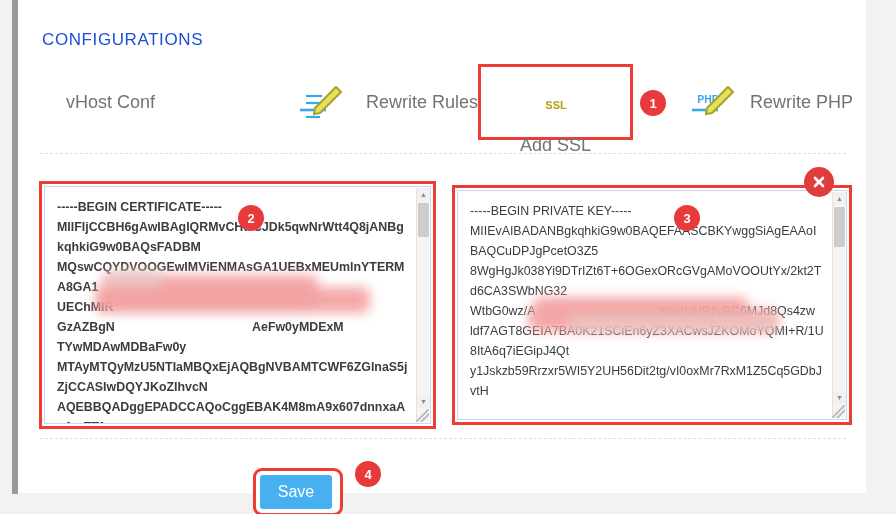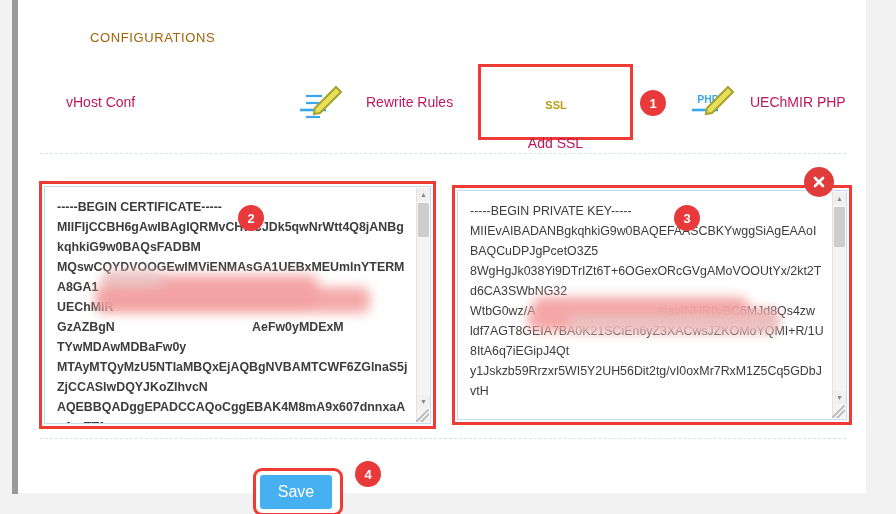--- a/index.html
+++ b/index.html
@@ -20,34 +20,34 @@
     position: absolute; left: 12px; top: 0; width: 6px; height: 494px;
     background: #9a9a9a;
   }
   .card {
     position: absolute;
     left: 18px; top: 0; width: 848px; height: 493px;
     background: #ffffff;
   }
   .section-title {
     position: absolute; left: 24px; top: 30px;
-    font-size: 13px; letter-spacing: 0.6px; color: #a16207;
-    font-weight: 400; white-space: nowrap; margin-left: 48px;
+    font-size: 17px; letter-spacing: 0.6px; color: #1d4ed8;
+    font-weight: 400; white-space: nowrap;
   }
   
   .icon-row {
     position: absolute; left: 0; top: 62px; width: 848px; height: 80px;
   }
   .conf-item {
     position: absolute; top: 0; height: 80px;
     display: flex; align-items: center; gap: 16px;
     padding: 4px 10px;
   }
   .conf-item .label {
-    font-size: 14px; color: #be185d; white-space: nowrap;
+    font-size: 18px; color: #737373; white-space: nowrap;
   }
   .conf-item.highlight {
     border: 3px solid #ee3b33;
     background: #fff;
   }
   .icon-box { width: 46px; height: 50px; position: relative; flex: 0 0 auto; }
 
   .dotted-sep {
     position: absolute; left: 22px; width: 806px; height: 0;
     border-top: 1px dashed #d5e3f0;
@@ -193,21 +193,21 @@
       <div class="conf-item" style="left:660px;">
         <span class="icon-box">
           <svg width="46" height="50" viewBox="0 0 46 50">
             <path d="M5 8 h24 l9 9 v26 h-33 z" fill="#fff" stroke="url(#gblue)" stroke-width="2.6"></path>
             <path d="M29 8 v9 h9" fill="none" stroke="url(#gblue)" stroke-width="2.6"></path>
             <text x="20" y="26" font-family="Liberation Sans, sans-serif" font-size="10.5" font-weight="700" fill="#3aa6ef" text-anchor="middle">PHP</text>
             <line x1="4" y1="33" x2="30" y2="33" stroke="#3aa6ef" stroke-width="2.6"></line>
             <path d="M40 10 l5 5 -21 21 -6 1 1 -6 z" fill="#e8e05a" stroke="#a8a22c" stroke-width="2"></path>
           </svg>
         </span>
-        <span class="label">UEChMIR PHP</span>
+        <span class="label">Rewrite PHP</span>
       </div>
     </div>
 
     <div class="badge" style="left:622px; top:90px;">
       <span>1</span>
     </div>
 
     <div class="dotted-sep" style="top:153px;"></div>
     <div class="dotted-sep" style="top:438px;"></div>
 

